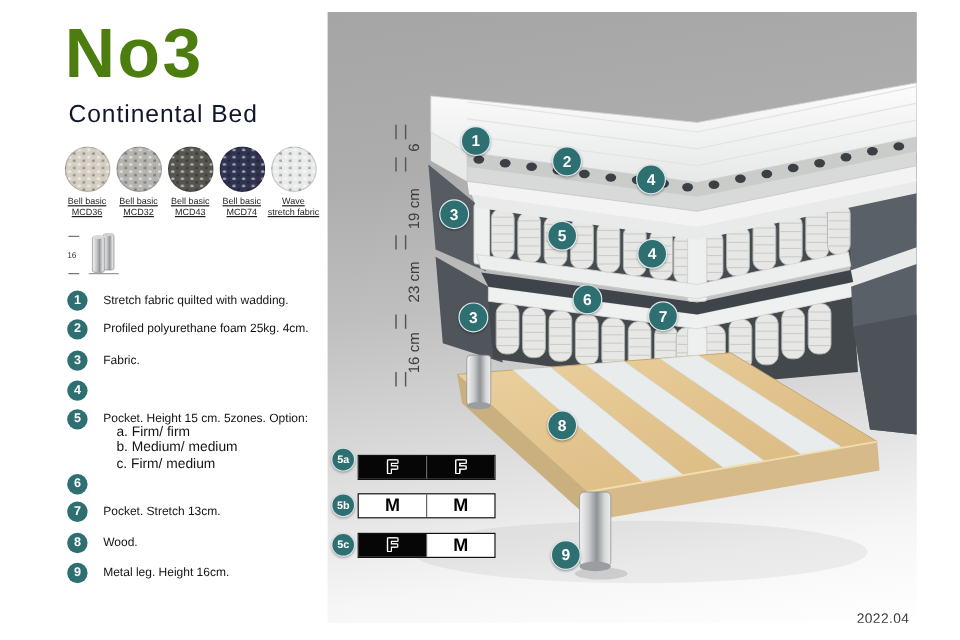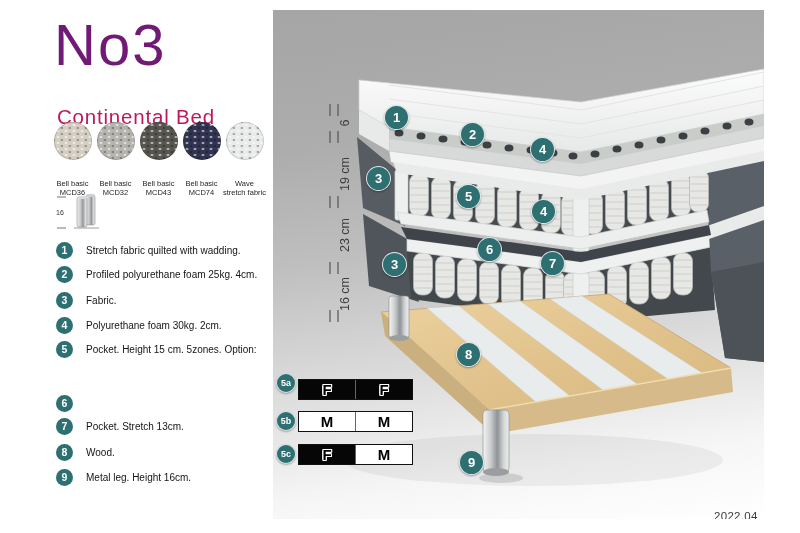--- a/index.html
+++ b/index.html
@@ -1,36 +1,36 @@
 <!DOCTYPE html>
 <html><head>
 <meta charset="utf-8">
 <style>
   html,body{margin:0;padding:0;background:#fff;}
   #page{position:relative;width:800px;height:533px;background:#ffffff;overflow:hidden;
         font-family:"Liberation Sans",sans-serif;color:#1a1a1a;}
 
   
-  #title{position:absolute;left:54px;top:16px;font-size:58px;font-weight:400;
-         letter-spacing:2px;color:#701a75;line-height:1;text-align:right;}
+  #title{position:absolute;left:54px;top:16px;font-size:58px;font-weight:700;
+         letter-spacing:2px;color:#4d7c0f;line-height:1;text-align:right;}
   #subtitle{position:absolute;left:57px;top:84px;font-size:20.5px;font-weight:400;
-            letter-spacing:.8px;color:#be185d;margin-top:21px;}
+            letter-spacing:.8px;color:#0f172a;}
 
   #swatches{position:absolute;left:51px;top:122px;display:flex;}
   .swatch-cell{width:43px;text-align:center;}
   .swatch-circle{width:38px;height:38px;border-radius:50%;margin:0 auto;
      border:1px solid rgba(0,0,0,.15);box-sizing:border-box;
      background-image:
        radial-gradient(ellipse 3px 2px at 3px 2px, rgba(255,255,255,.55) 40%, transparent 62%),
        radial-gradient(ellipse 3px 2px at 7px 5px, rgba(0,0,0,.28) 40%, transparent 62%);
      background-size:8px 6px;}
   .sw-c0{background-color:#d5cfc3;} .sw-c1{background-color:#b6b4af;}
   .sw-c2{background-color:#56554f;} .sw-c3{background-color:#303450;}
   .sw-c4{background-color:#e9ebeb;}
-  .swatch-label{margin-top:19px;font-size:7.5px;line-height:1.25;color:#1f1f1f;}
+  .swatch-label{margin-top:3px;font-size:7.5px;line-height:1.25;color:#1f1f1f;text-decoration:underline;}
 
   #leg-icon{position:absolute;left:52px;top:189px;}
 
   .legend-row{position:absolute;display:flex;align-items:center;height:18px;left:56px;}
   .legend-num{width:17px;height:17px;border-radius:50%;background:#2e6f72;color:#fff;
       font-size:10.5px;font-weight:bold;display:flex;align-items:center;justify-content:center;
       flex:0 0 17px;}
   .legend-text{margin-left:13px;font-size:10px;white-space:nowrap;color:#141414;}
   #legend-options{position:absolute;left:97px;top:354px;font-size:11.5px;line-height:13.4px;color:#141414;}
 
@@ -132,25 +132,29 @@
   <div class="legend-row" style="top:265px">
     <div class="legend-num">2</div>
     <div class="legend-text">Profiled polyurethane foam 25kg. 4cm.</div>
   </div>
   <div class="legend-row" style="top:291px">
     <div class="legend-num">3</div>
     <div class="legend-text">Fabric.</div>
   </div>
   <div class="legend-row" style="top:316px">
     <div class="legend-num">4</div>
-    <div class="legend-text">Polyurethane foam 30kg. 2cm.</div>
   </div>
   <div class="legend-row" style="top:340px">
     <div class="legend-num">5</div>
     <div class="legend-text">Pocket. Height 15 cm. 5zones. Option:</div>
+  </div>
+  <div id="legend-options">
+    <div>a. Firm/ firm</div>
+    <div>b. Medium/ medium</div>
+    <div>c. Firm/ medium</div>
   </div>
   <div class="legend-row" style="top:394px">
     <div class="legend-num">6</div>
   </div>
   <div class="legend-row" style="top:417px">
     <div class="legend-num">7</div>
     <div class="legend-text">Pocket. Stretch 13cm.</div>
   </div>
   <div class="legend-row" style="top:443px">
     <div class="legend-num">8</div>

